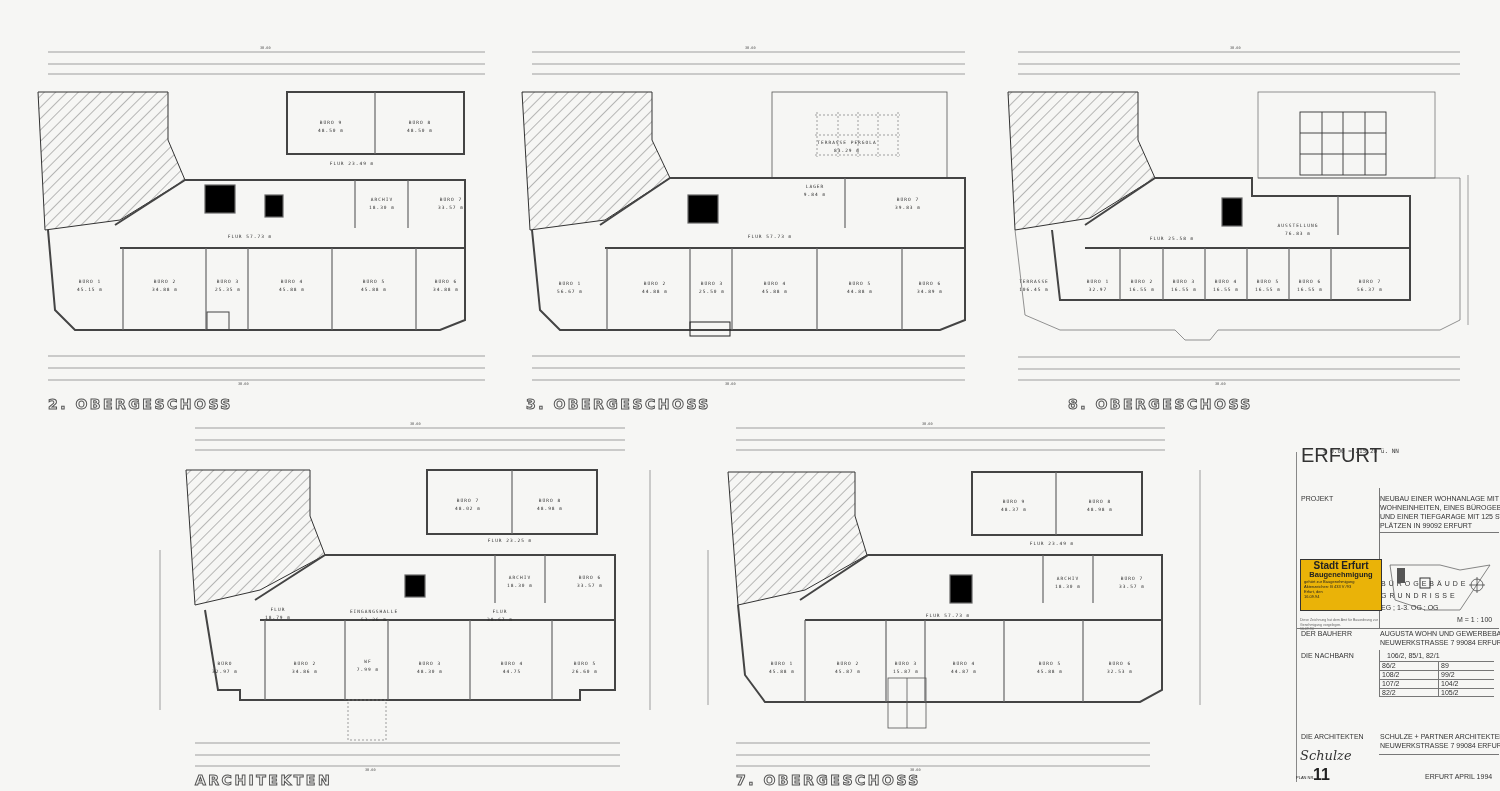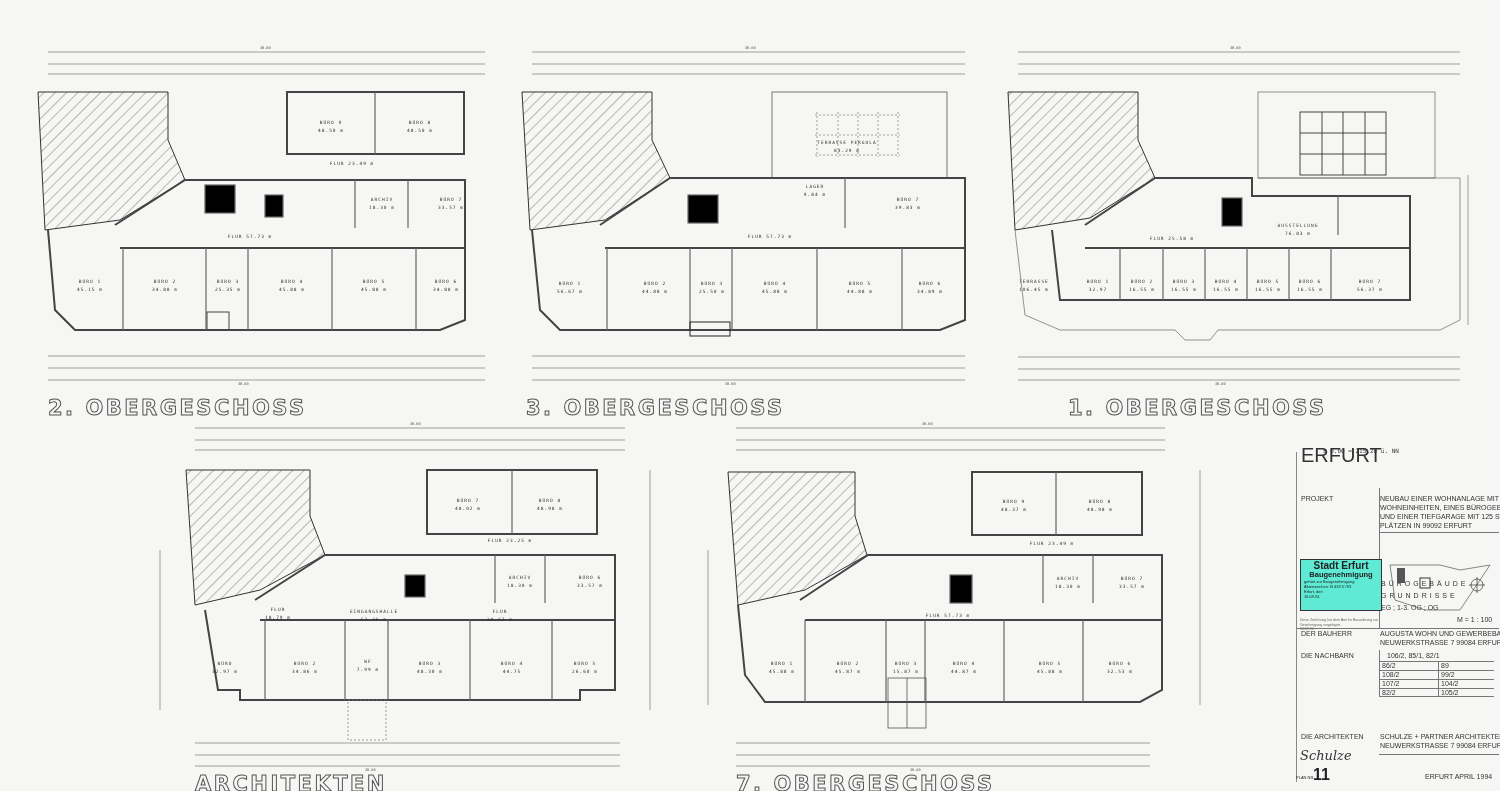--- a/index.html
+++ b/index.html
@@ -1,27 +1,27 @@
 <!DOCTYPE html>
 <html><head>
 <meta charset="utf-8">
 <style>
   html,body{margin:0;padding:0;background:#f4f4f2;}
   body{width:1500px;height:791px;position:relative;overflow:hidden;font-family:"Liberation Sans",sans-serif;color:#222;}
   .sheet{position:absolute;left:0;top:0;width:1500px;height:791px;background:#f6f6f4;}
   .plan{position:absolute;}
   .plan svg{position:absolute;left:0;top:0;overflow:visible;}
-  .floor-title{position:absolute;font-family:"DejaVu Sans",sans-serif;font-size:21px;letter-spacing:2.5px;color:transparent;-webkit-text-stroke:1px #555;font-weight:bold;white-space:nowrap;}
+  .floor-title{position:absolute;font-family:"DejaVu Sans",sans-serif;font-size:14px;letter-spacing:2.5px;color:transparent;-webkit-text-stroke:1px #555;font-weight:bold;white-space:nowrap;}
   .room{position:absolute;font-family:"DejaVu Sans Mono",monospace;font-size:4.5px;color:#333;text-align:center;letter-spacing:1px;white-space:nowrap;transform:translateX(-50%);line-height:8px;}
   .dim{position:absolute;font-family:"DejaVu Sans Mono",monospace;font-size:3.5px;color:#444;white-space:nowrap;}
   .tb{position:absolute;left:1296px;top:452px;width:202px;height:330px;border-left:1px solid #888;}
   .tb .t1{position:absolute;left:4px;top:-8px;font-size:20px;color:#333;}
   .tb .t2{position:absolute;left:4px;top:14px;font-size:18px;color:#333;letter-spacing:0.5px;}
   .tb .small{font-family:"Liberation Sans",sans-serif;font-size:7px;color:#333;position:absolute;white-space:nowrap;}
-  .stamp{position:absolute;left:1300px;top:559px;width:80px;height:50px;border:1.5px solid #333;background:#5eead4;}
+  .stamp{position:absolute;left:1300px;top:559px;width:80px;height:50px;border:1.5px solid #333;background:#eab308;}
   .stamp .s1{font-weight:bold;font-size:10px;text-align:center;line-height:11px;}
   .stamp .s2{font-weight:bold;font-size:7.5px;text-align:center;line-height:8px;}
   .stamp .s3{font-size:4px;padding-left:3px;line-height:5px;}
   .nt{position:absolute;left:1300px;top:618px;width:80px;font-size:3.5px;line-height:4.5px;color:#666;}
   .hline{position:absolute;height:1px;background:#777;}
   .vline{position:absolute;width:1px;background:#777;}
   .elev{position:absolute;left:1323px;top:447px;font-size:6px;color:#444;font-family:"DejaVu Sans Mono",monospace;}
   .plannr{position:absolute;left:1313px;top:766px;font-size:16px;font-weight:bold;text-align:center;}
   .plannr-label{position:absolute;left:1296px;top:775px;font-size:4px;}
   .sig{position:absolute;left:1300px;top:748px;font-family:"DejaVu Serif",serif;font-style:italic;font-size:13px;color:#333;}
@@ -177,21 +177,21 @@
     <div class="room" style="left:44px;top:278px;"><span>TERRASSE</span><br><span>106.45 m</span></div>
     <div class="room" style="left:108px;top:278px;"><span>BÜRO 1</span><br><span>32.97</span></div>
     <div class="room" style="left:152px;top:278px;"><span>BÜRO 2</span><br><span>16.55 m</span></div>
     <div class="room" style="left:194px;top:278px;"><span>BÜRO 3</span><br><span>16.55 m</span></div>
     <div class="room" style="left:236px;top:278px;"><span>BÜRO 4</span><br><span>16.55 m</span></div>
     <div class="room" style="left:278px;top:278px;"><span>BÜRO 5</span><br><span>16.55 m</span></div>
     <div class="room" style="left:320px;top:278px;"><span>BÜRO 6</span><br><span>16.55 m</span></div>
     <div class="room" style="left:380px;top:278px;"><span>BÜRO 7</span><br><span>56.37 m</span></div>
     <div class="dim" style="left:240px;top:46px;">38.60</div>
     <div class="dim" style="left:225px;top:382px;">38.60</div>
-    <div class="floor-title" style="left:78px;top:396px;">1. OBERGESCHOSS</div>
+    <div class="floor-title" style="left:78px;top:396px;">8. OBERGESCHOSS</div>
   </div>
 
   <div class="plan" style="left:150px;top:420px;width:540px;height:371px;">
     <svg width="540" height="371">
       <g stroke="#666" stroke-width="0.6" fill="none">
         <line x1="45" y1="8" x2="475" y2="8"></line>
         <line x1="45" y1="20" x2="475" y2="20"></line>
         <line x1="45" y1="30" x2="475" y2="30"></line>
         <line x1="45" y1="323" x2="470" y2="323"></line>
         <line x1="45" y1="335" x2="470" y2="335"></line>

